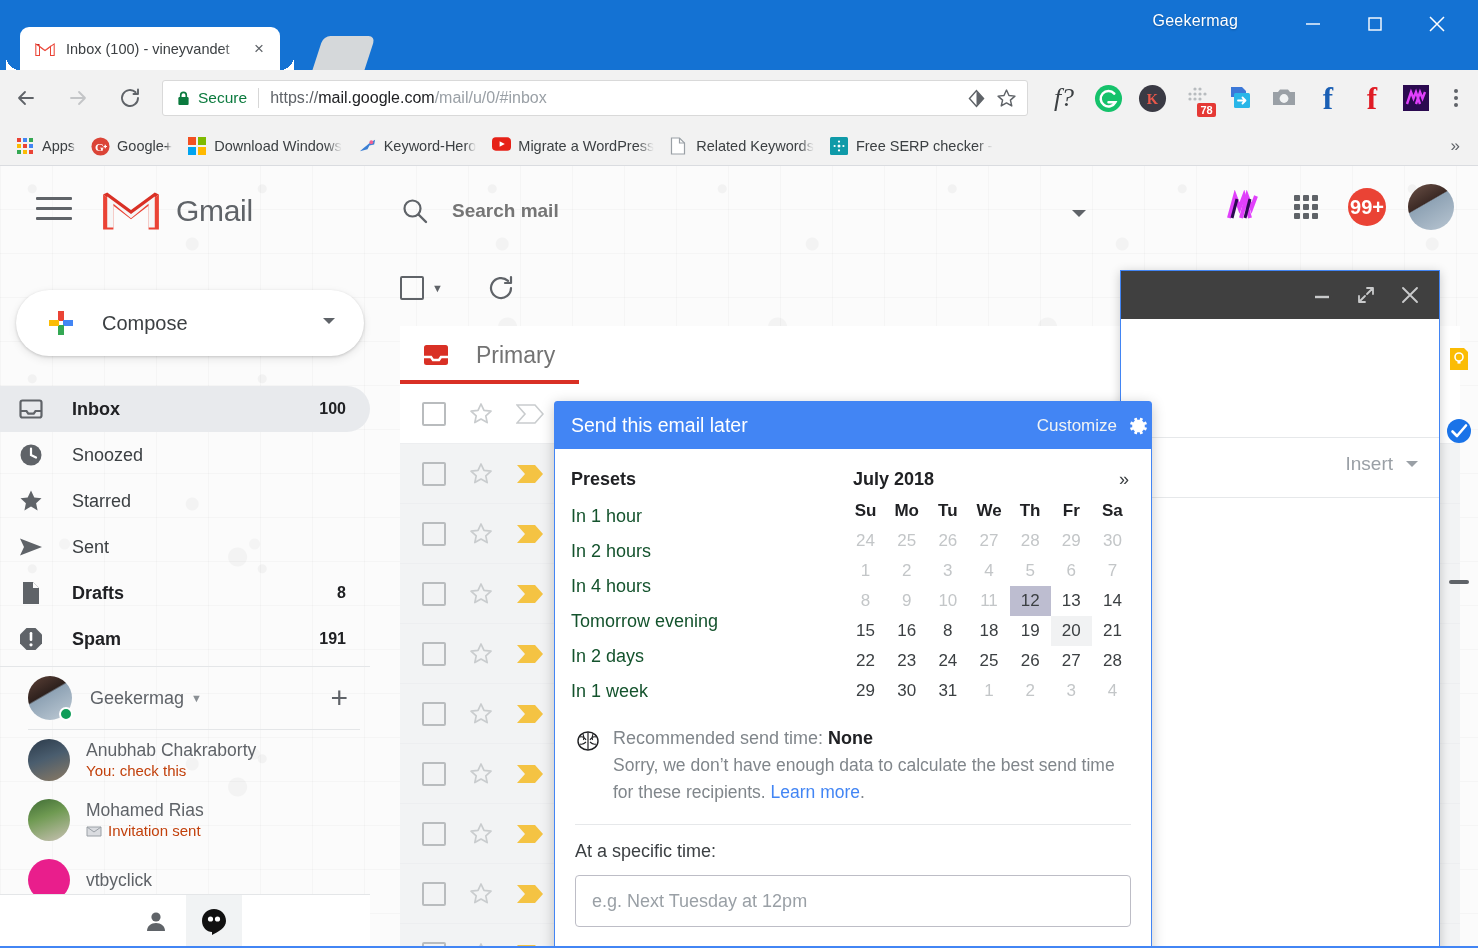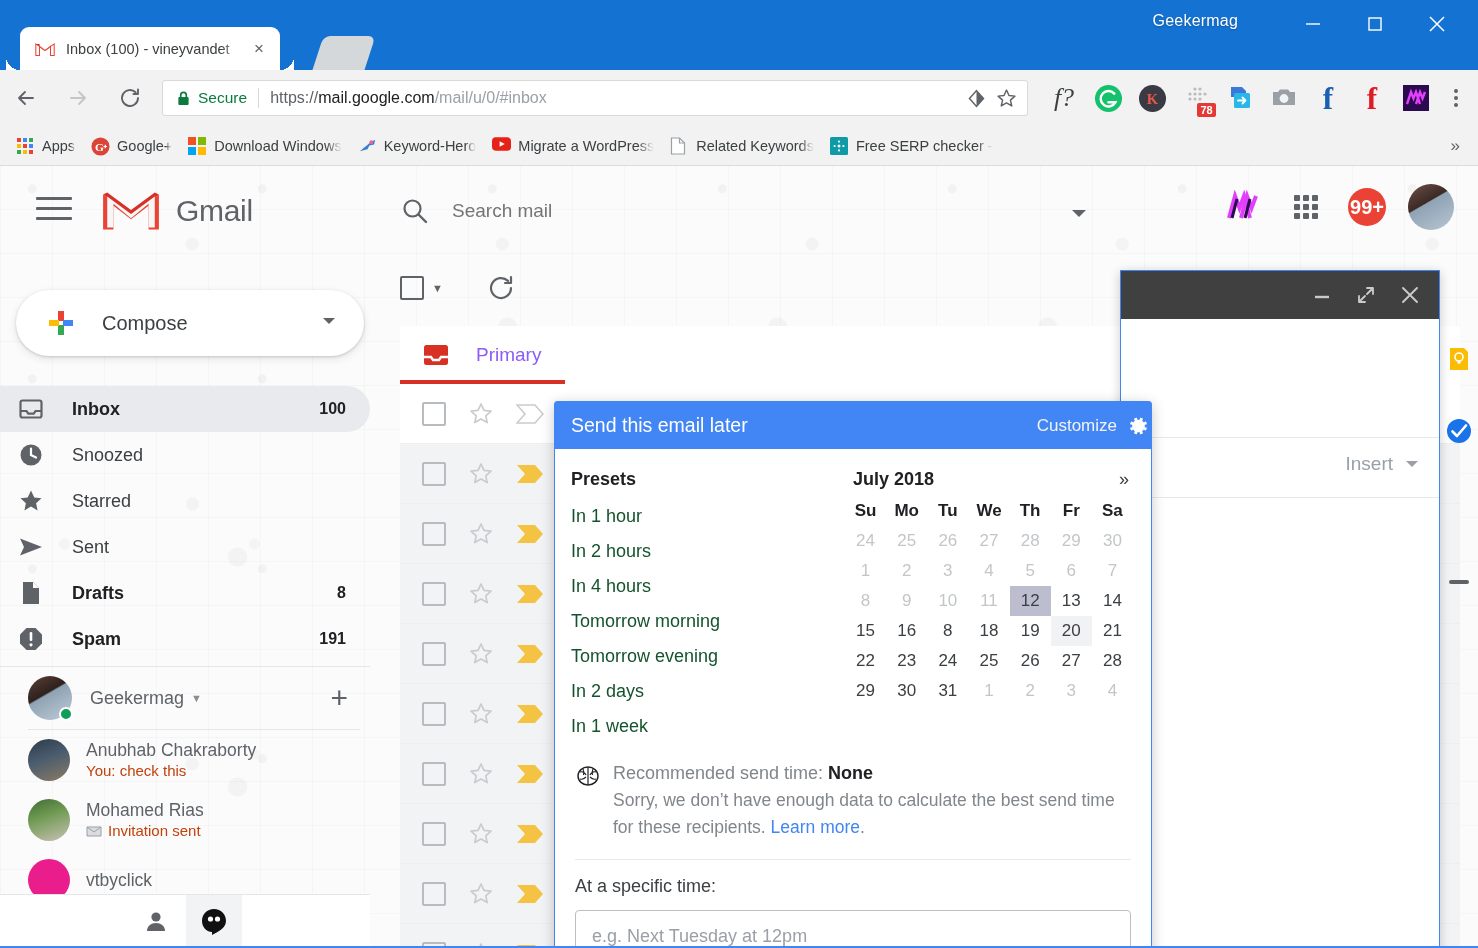--- a/index.html
+++ b/index.html
@@ -108,21 +108,21 @@
       radial-gradient(circle at 88% 70%, rgba(0,0,0,.03) 0 9px, transparent 10px),
       radial-gradient(circle at 34% 80%, rgba(0,0,0,.028) 0 5px, transparent 6px);
     background-size: 44px 44px, 52px 52px, 230px 190px, 310px 260px, 270px 230px, 190px 210px;
   }
 
   .g-header { position:absolute; left:0; top:0; width:1478px; height:86px; }
   .hamburger { position:absolute; left:36px; top:31px; width:36px; height:24px; }
   .hamburger span{ display:block; height:3px; background:#5f6368; margin-bottom:7px; border-radius:1px;}
   .gmail-logo{ position:absolute; left:100px; top:22px; display:flex; align-items:center; }
   .gmail-word{ font-size:30px; color:#5f6368; margin-left:14px; letter-spacing:-.3px; }
-  .search-wrap { position:absolute; left:400px; top:24px; width:700px; height:42px; display:flex; align-items:center;}
+  .search-wrap { position:absolute; left:400px; top:24px; width:700px; height:42px; display:flex; align-items:center;font-weight:bold;}
   .search-ico { width:30px; height:30px; color:#5f6368; margin-right:22px; }
   .search-ph { font-size:19px; color:#757575; }
   .search-caret { position:absolute; right:10px; top:12px; color:#5f6368; }
   .hdr-right { position:absolute; right:24px; top:18px; display:flex; align-items:center; gap:22px;}
   .hdr-ico { width:40px;height:40px; display:flex;align-items:center;justify-content:center; color:#5f6368;}
   .badge99{ width:38px;height:38px;border-radius:50%; background:#ea4335; color:#fff;
     display:flex;align-items:center;justify-content:center; font-weight:700; font-size:20px;}
   .avatar{ width:46px;height:46px;border-radius:50%; overflow:hidden;
     background:linear-gradient(150deg,#6d5248 0%,#3c2a25 40%,#8fa3b5 42%,#b9c6d2 100%); }
 
@@ -170,21 +170,21 @@
   
   .list-toolbar{ position:absolute; left:400px; top:100px; width:1000px; height:44px; display:flex; align-items:center; gap:18px;}
   .tb-cb{ width:24px;height:24px;border:2px solid #5f6368;border-radius:2px;}
   .tb-caret{ color:#5f6368; font-size:11px; margin-left:-10px;}
   .tb-refresh{ color:#5f6368; width:28px;height:28px; margin-left:26px;}
 
   .tabs-row{ position:absolute; left:400px; top:160px; width:1060px; height:58px;
     background:#fff; display:flex; align-items:center; }
   .ptab{ display:flex; align-items:center; height:58px; padding:0 24px 0 22px; position:relative;}
   .ptab-ico{ width:28px;height:28px; color:#d93025; margin-right:26px;}
-  .ptab-label{ font-size:19px; color:#8b5cf6; }
+  .ptab-label{ font-size:23px; color:#737373; }
   .ptab .ul{ position:absolute; left:0; right:0; bottom:0; height:4px; background:#d93025; }
 
   .mail-list{ position:absolute; left:400px; top:218px; width:1060px; bottom:0; background:#fff; }
   .mail-row{ height:60px; display:flex; align-items:center; padding-left:12px; gap:0;
     border-bottom:1px solid #edeef0; background:#f2f3f4; }
   .mail-row.unread{ background:#fff; }
   .m-cb{ width:24px;height:24px;border:2px solid #b9bcbe;border-radius:2px; margin:0 22px 0 10px;}
   .m-star{ color:#c9ccce; width:26px;height:26px; margin-right:22px;}
   .m-imp{ width:28px; height:20px; }
 
@@ -844,21 +844,20 @@
           </svg>
         </span>
       </div>
 
       <div class="pu-body">
         <div class="presets">
           <h4>Presets</h4>
           <div class="preset">In 1 hour</div>
           <div class="preset">In 2 hours</div>
           <div class="preset">In 4 hours</div>
-          <div class="preset">Tomorrow morning</div>
           <div class="preset">Tomorrow evening</div>
           <div class="preset">In 2 days</div>
           <div class="preset">In 1 week</div>
         </div>
 
         <div class="cal">
           <div class="cal-head">
             <span class="cal-month">July 2018</span>
             <span class="cal-next">»</span>
           </div>

